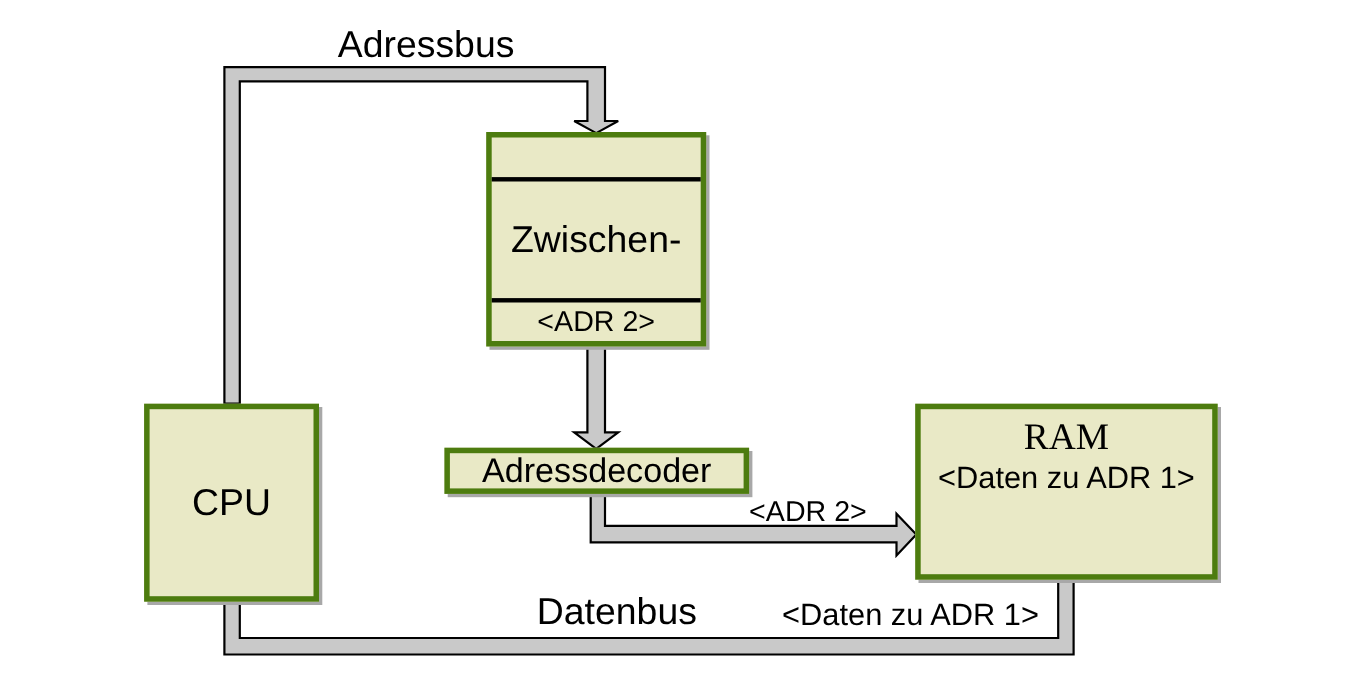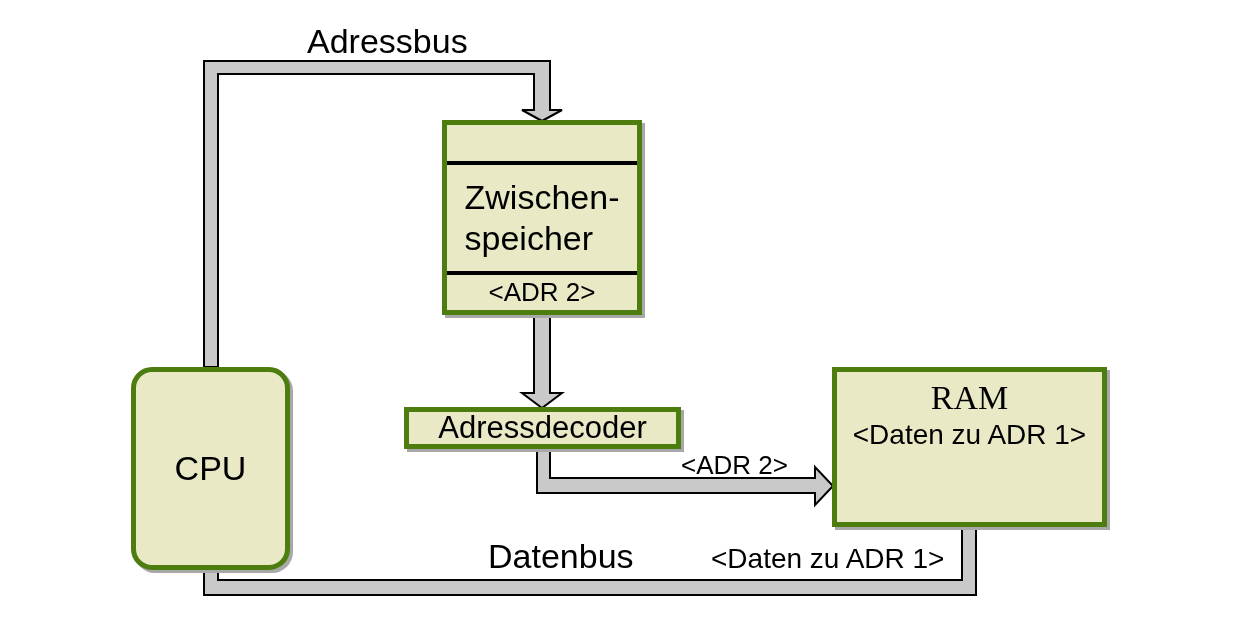--- a/index.html
+++ b/index.html
@@ -22,24 +22,23 @@
     stroke-linejoin:miter;
   }
   .box{
     position:absolute;
     background:#e9e9c6;
     border:5px solid #4d7c0f;
     box-sizing:border-box;
     box-shadow:3px 3px 0 #a8a8a8;
   }
   .cpu-box{
-    left:131px;top:357px;width:159px;height:203px;
+    left:131px;top:357px;width:159px;height:180px;
     display:flex;align-items:center;justify-content:center;
     font-size:34px;
-    border-radius:21px;
   }
   .zs-box{
     left:442px;top:110px;width:200px;height:195px;
     display:flex;flex-direction:column;
   }
   .zs-top{height:36px;border-bottom:4px solid #000;}
   .zs-mid{
     flex:1;
     display:flex;align-items:center;justify-content:center;
     font-size:34px;line-height:41px;
@@ -91,21 +90,20 @@
 
   <div class="box cpu-box">
     <span>CPU</span>
   </div>
 
   <div class="box zs-box">
     <div class="zs-top"></div>
     <div class="zs-mid">
       <div class="txt">
         <div>Zwischen-</div>
-        <div>speicher</div>
       </div>
     </div>
     <div class="zs-bot">&lt;ADR 2&gt;</div>
   </div>
 
   <div class="box decoder-box">
     <span>Adressdecoder</span>
   </div>
 
   <div class="box ram-box">

